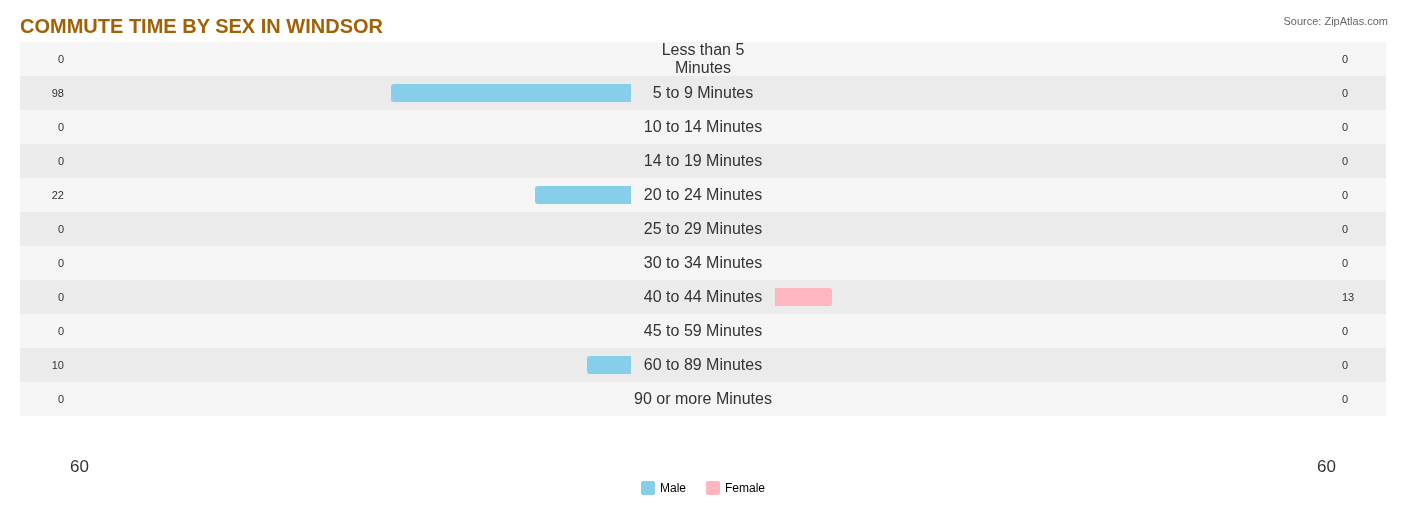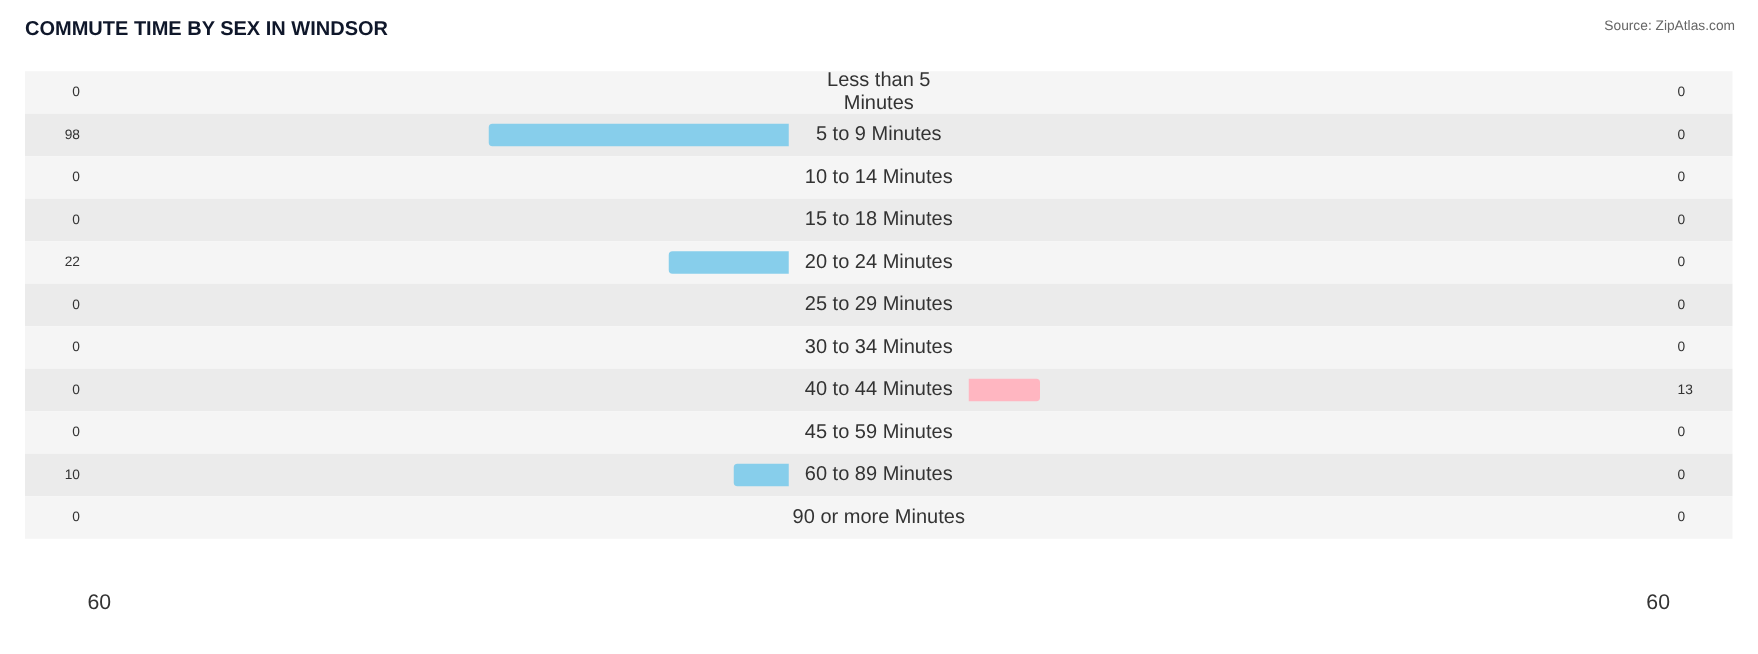--- a/index.html
+++ b/index.html
@@ -10,25 +10,25 @@
       height: 523px;
       overflow: hidden;
     }
     .chart-container {
       width: 1406px;
       height: 523px;
       padding: 15px 20px 40px 20px;
       position: relative;
     }
     .chart-title {
-      font-size: 16px;
+      font-size: 20px;
       font-weight: bold;
-      color: #0f172a;
+      color: #a16207;
       text-transform: uppercase;
-      margin-bottom: 24px;
+      margin-bottom: 4px;
     }
     .source {
       position: absolute;
       top: 15px;
       right: 18px;
       font-size: 11px;
       color: #666;
     }
     .chart-area {
       position: relative;
@@ -180,21 +180,21 @@
         </div>
       </div>
       <div class="label-right">0</div>
     </div>
       <div class="row">
       <div class="label-left">0</div>
       <div class="bars-center">
         <div class="male-side">
           <div class="bar-male" style="width:0px;"></div>
         </div>
-        <div class="center-label">15 to 18 Minutes</div>
+        <div class="center-label">14 to 19 Minutes</div>
         <div class="female-side">
           <div class="bar-female" style="width:0px;"></div>
         </div>
       </div>
       <div class="label-right">0</div>
     </div>
       <div class="row">
       <div class="label-left">22</div>
       <div class="bars-center">
         <div class="male-side">
@@ -285,13 +285,23 @@
       </div>
       <div class="label-right">0</div>
     </div>
     </div>
 
   <div class="bottom-labels">
     <span>60</span>
     <span>60</span>
   </div>
 
+  <div class="legend-area">
+    <div class="legend-item">
+      <div class="legend-box" style="background:#87CEEB;"></div>
+      <span>Male</span>
+    </div>
+    <div class="legend-item">
+      <div class="legend-box" style="background:#FFB6C1;"></div>
+      <span>Female</span>
+    </div>
+  </div>
 </div>
 
 </body></html>

